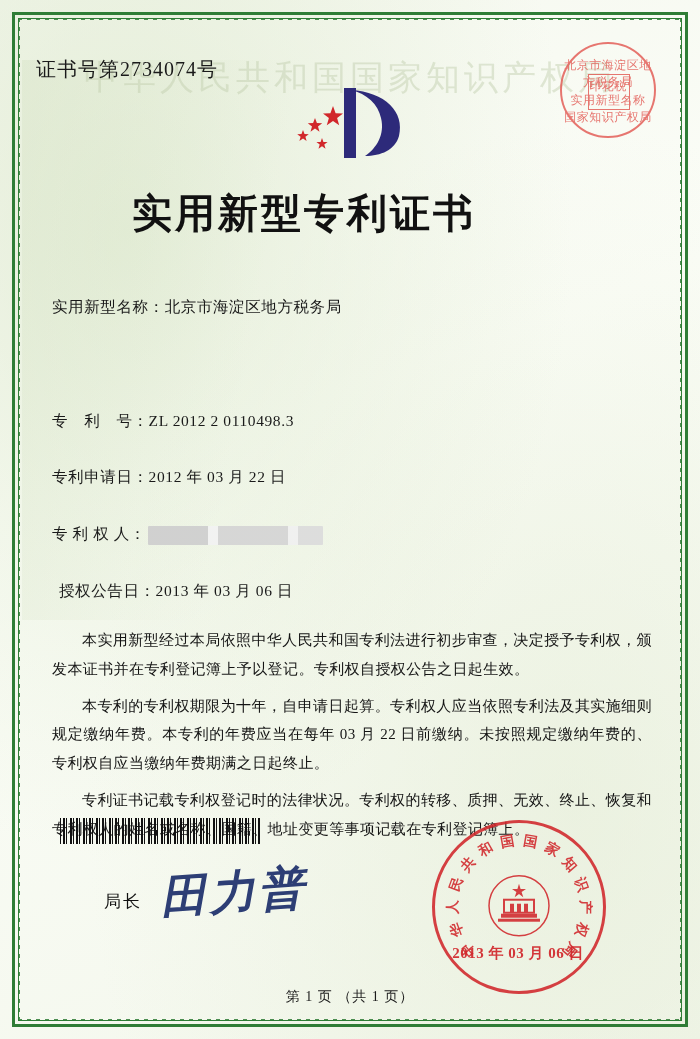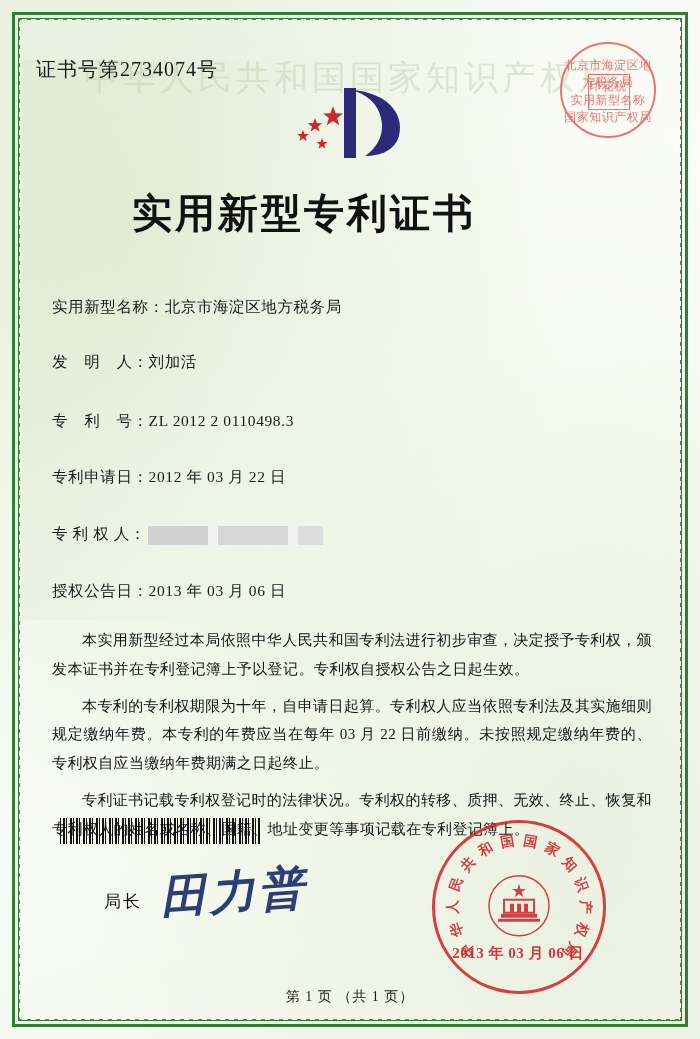--- a/index.html
+++ b/index.html
@@ -113,21 +113,21 @@
     letter-spacing: 0.6px;
     white-space: nowrap;
   }
   .field .label { display: inline; }
   .field .value { display: inline; }
   .f-name   { top: 297px; }
   .f-inv    { top: 352px; }
   .f-pat    { top: 411px; }
   .f-app    { top: 467px; }
   .f-owner  { top: 524px; }
-  .f-grant  { top: 581px; }
+  .f-grant  { top: 581px; margin-left: 7px; }
 
   .redaction {
     display: inline-block;
     vertical-align: middle;
     height: 19px;
     margin-left: 2px;
     background: linear-gradient(90deg,
         #cfcfcf 0 60px,
         #f2f2f2 60px 70px,
         #d5d5d5 70px 140px,
@@ -301,23 +301,20 @@
       </g>
     </svg>
   </div>
 
   <div class="main-title">实用新型专利证书</div>
 
   <div class="field f-name">
     <span class="label">实用新型名称：</span><span class="value">北京市海淀区地方税务局</span>
   </div>
 
-  <div class="field f-inv">
-    <span class="label">发　明　人：</span><span class="value">刘加活</span>
-  </div>
 
   <div class="field f-pat">
     <span class="label">专　利　号：</span><span class="value">ZL 2012 2 0110498.3</span>
   </div>
 
   <div class="field f-app">
     <span class="label">专利申请日：</span><span class="value">2012 年 03 月 22 日</span>
   </div>
 
   <div class="field f-owner">

